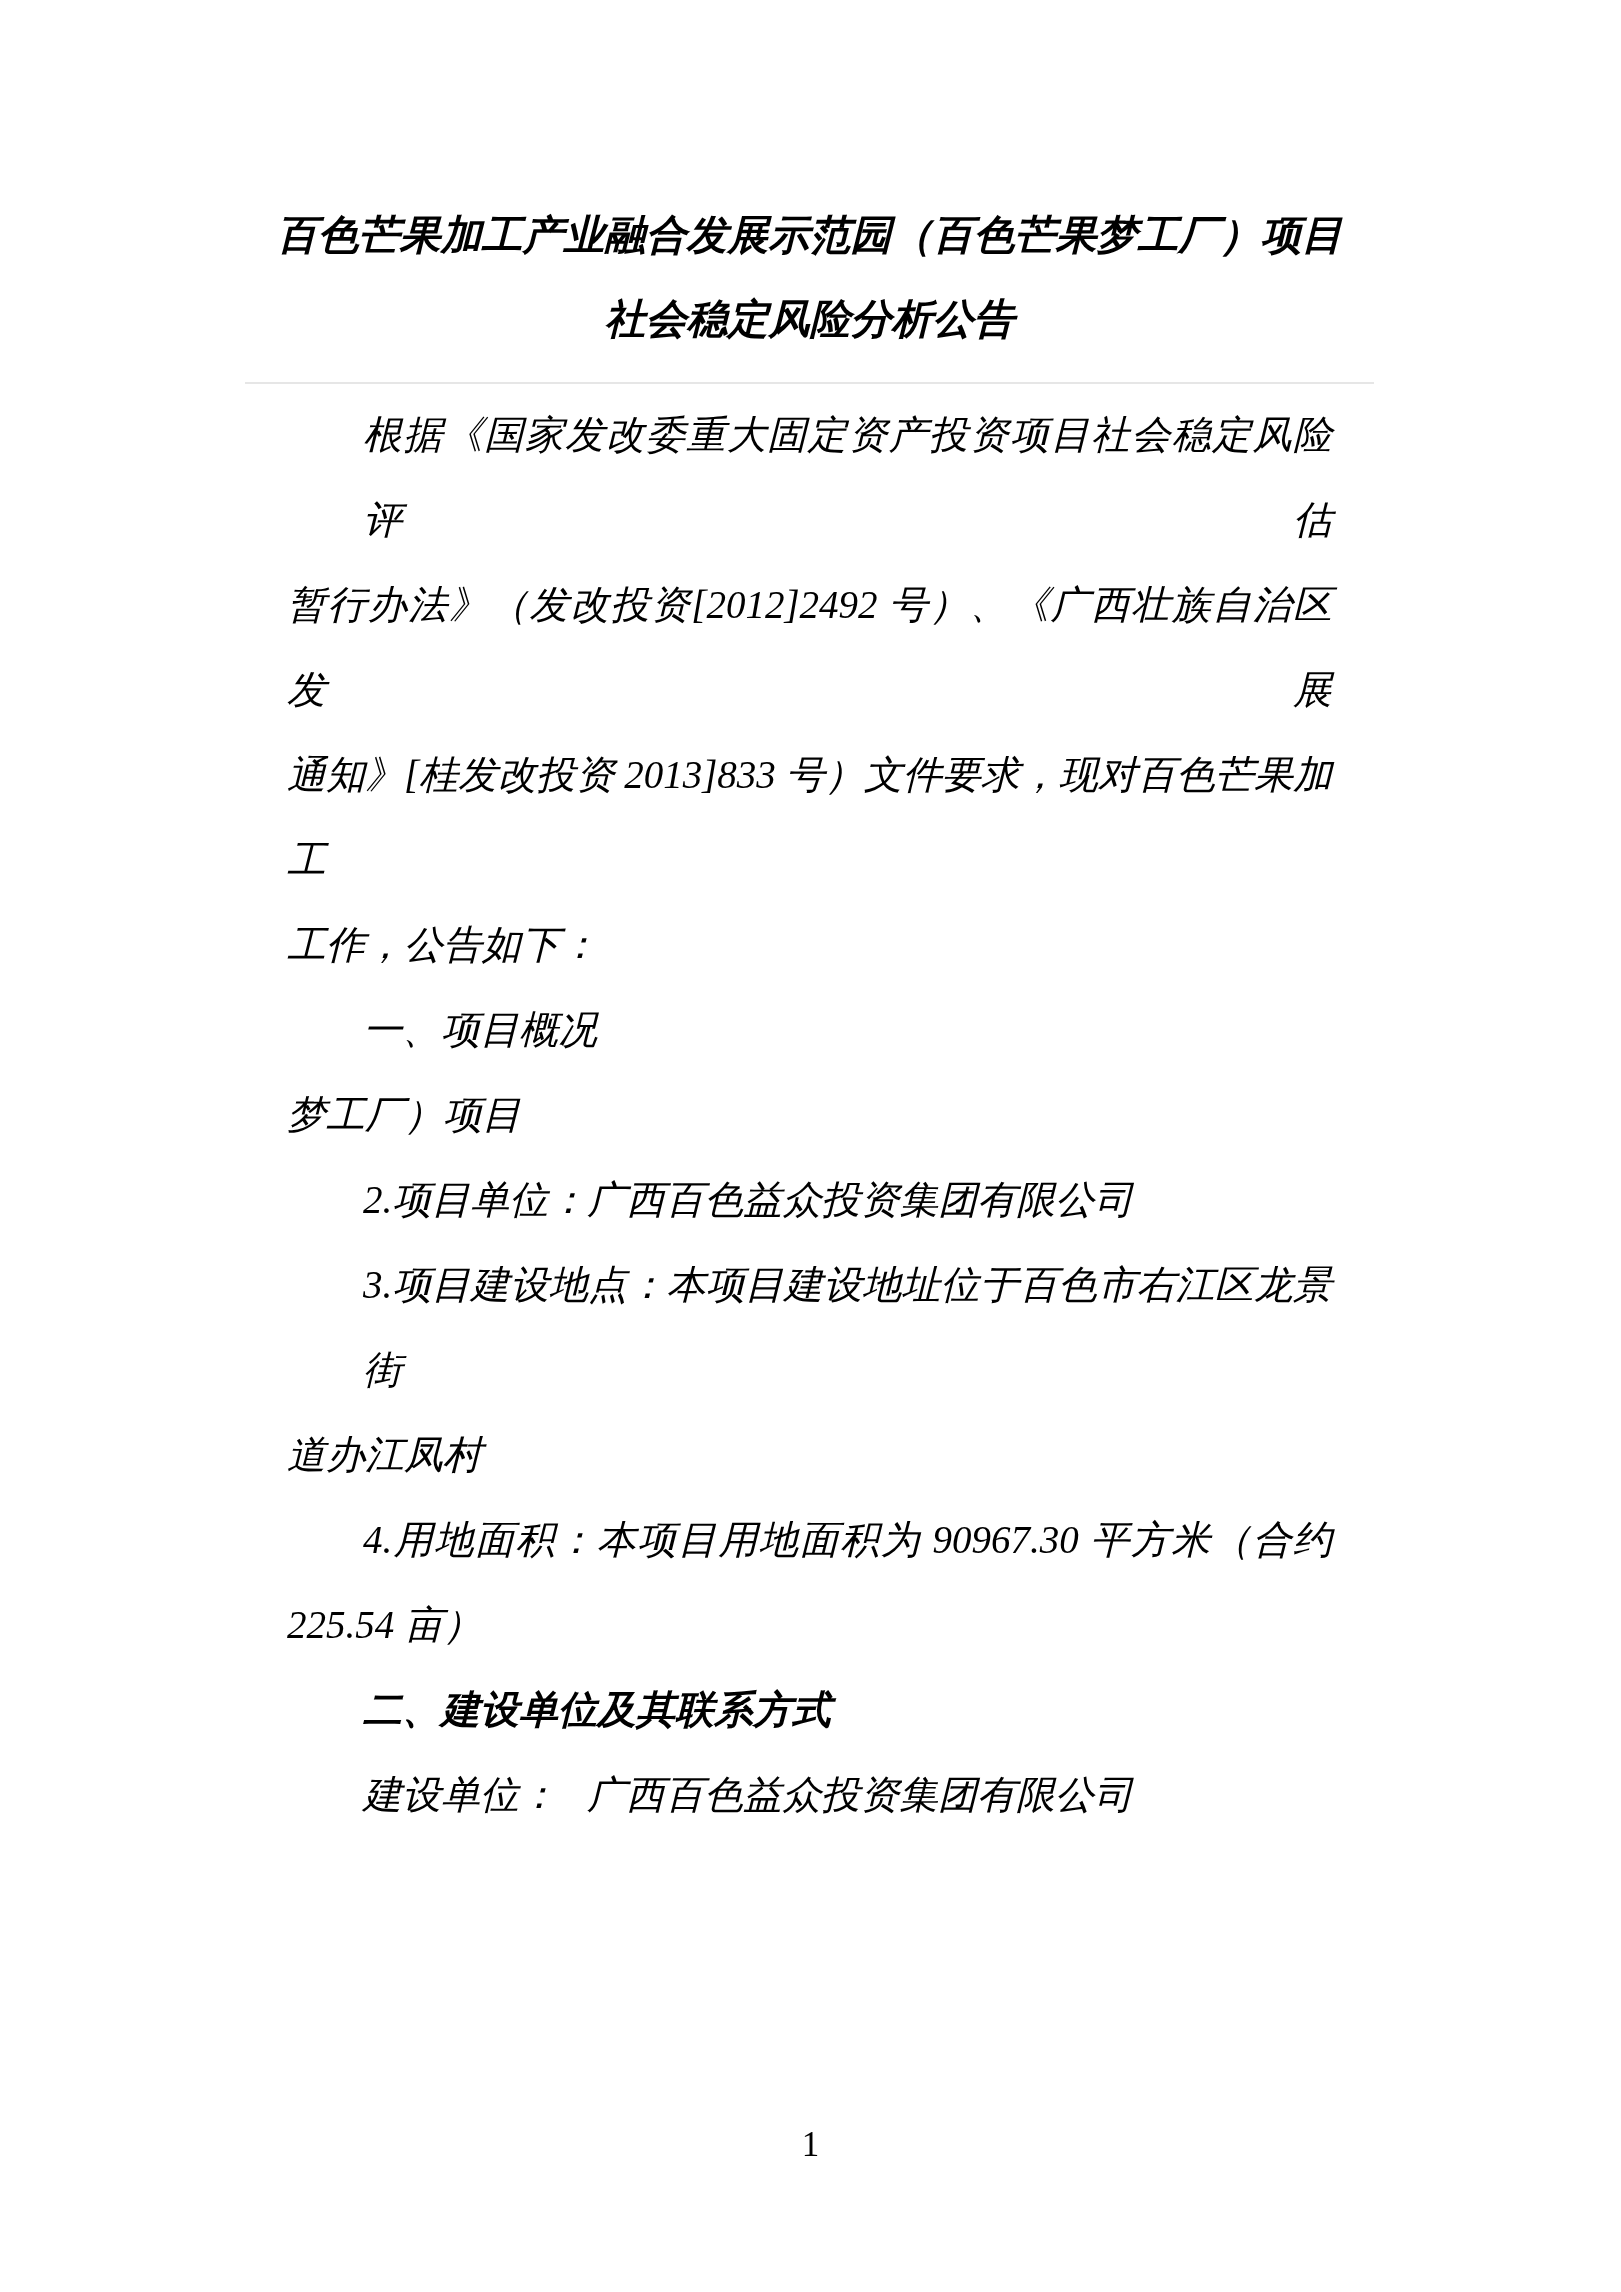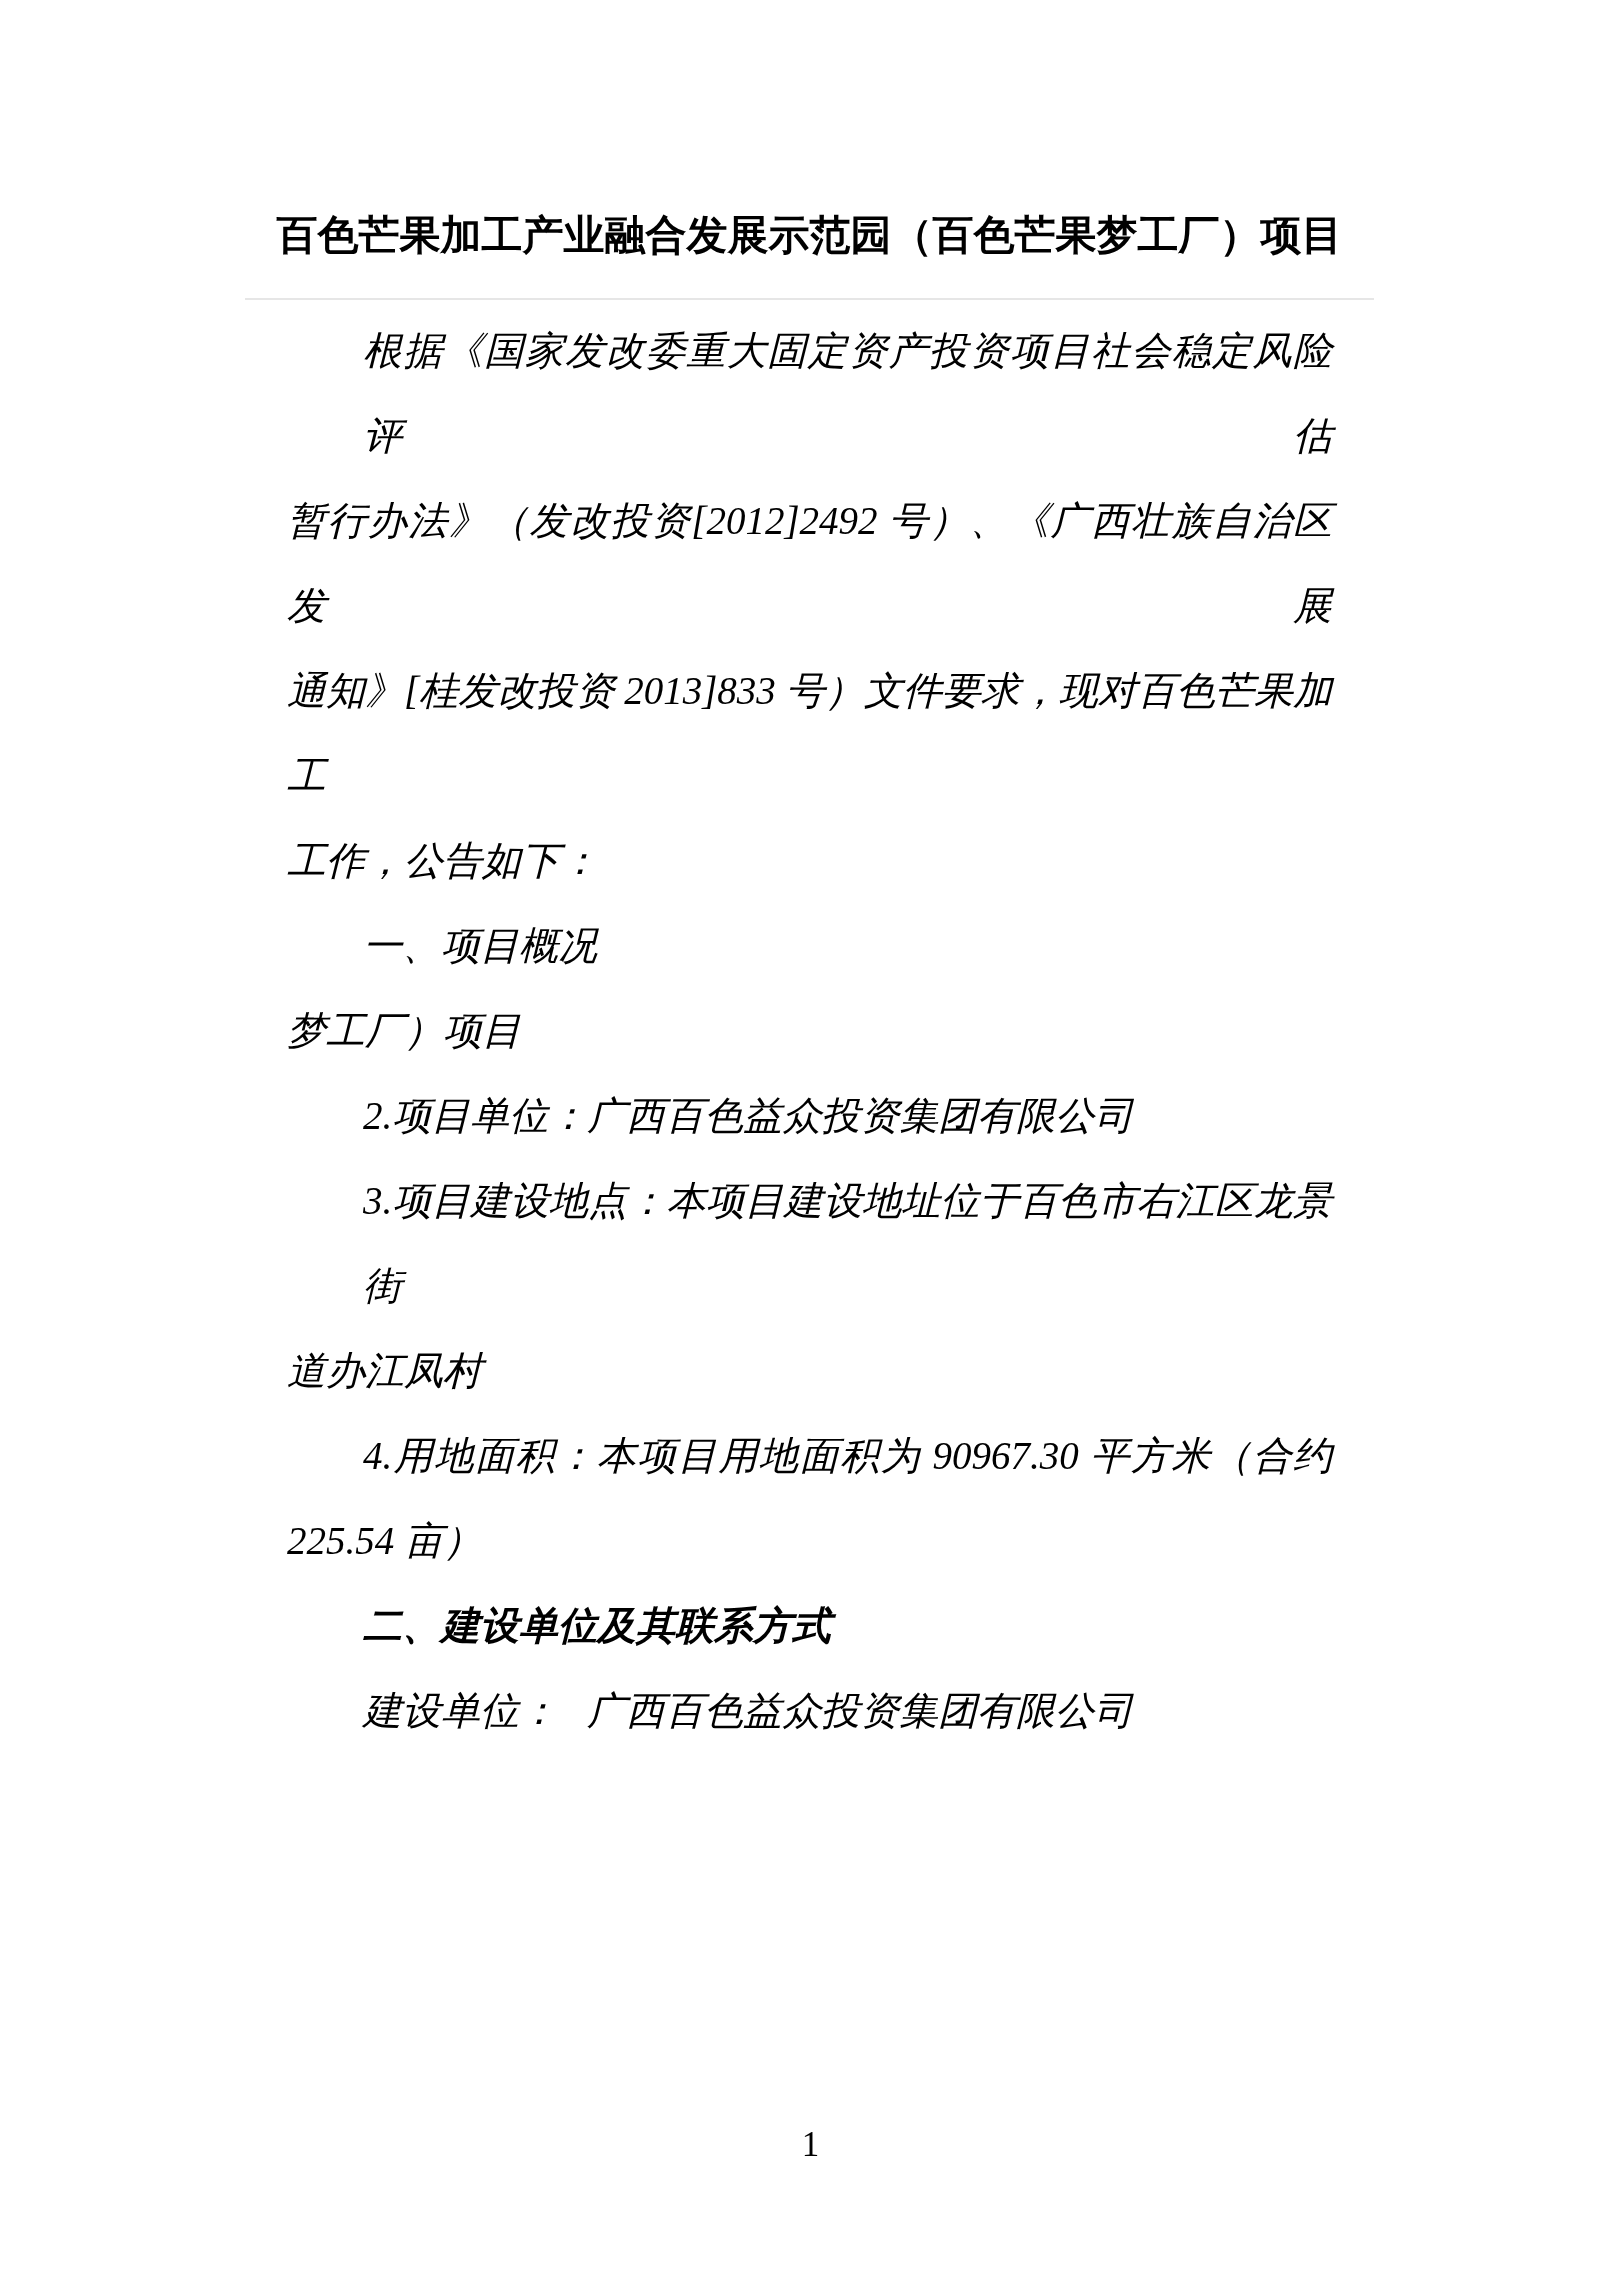--- a/index.html
+++ b/index.html
@@ -20,20 +20,21 @@
     padding-top: 193px;
   }
   .doc-title {
     margin: 0;
     text-align: center;
     font-family: "Liberation Sans", "DejaVu Sans", sans-serif;
     font-weight: bold;
     font-size: 41px;
     line-height: 84px;
     letter-spacing: 0;
+    font-style: italic;
   }
   .title-divider {
     margin-top: 20.6px;
     border-top: 2.9px solid #e6e6e6;
     height: 0;
   }
   .body-text {
     margin: 8.8px 42px 0 42px;
     font-size: 39px;
     line-height: 85px;
@@ -60,20 +61,21 @@
     line-height: 39px;
   }
 </style>
 </head>
 <body>
 
 <div class="column">
 
   <h1 class="doc-title">
     <div class="title-line">百色芒果加工产业融合发展示范园（百色芒果梦工厂）项目</div>
+    <div class="title-line">社会稳定风险分析公告</div>
   </h1>
 
   <div class="title-divider"></div>
 
   <div class="body-text">
     <div class="line j indent">根据《国家发改委重大固定资产投资项目社会稳定风险评估</div>
     <div class="line j">暂行办法》（发改投资[2012]2492 号）、《广西壮族自治区发展</div>
     <div class="line j">通知》[桂发改投资 2013]833 号）文件要求，现对百色芒果加工</div>
     <div class="line">工作，公告如下：</div>
 

